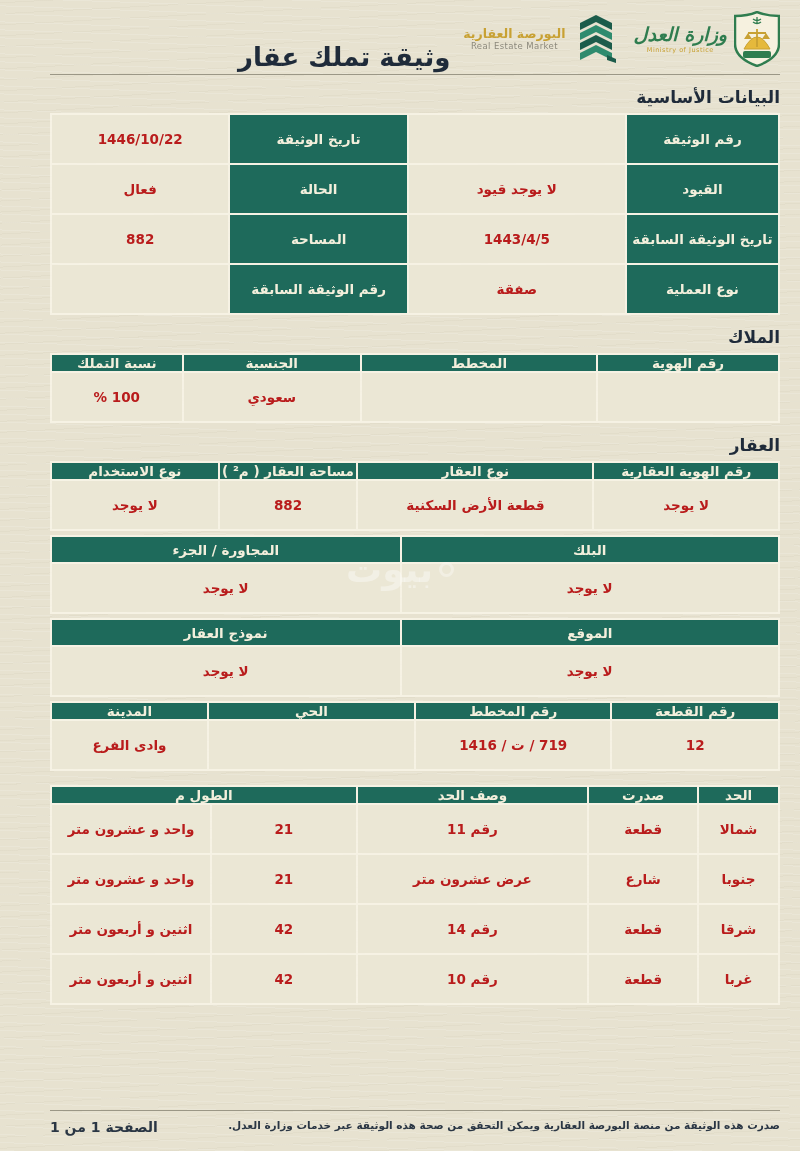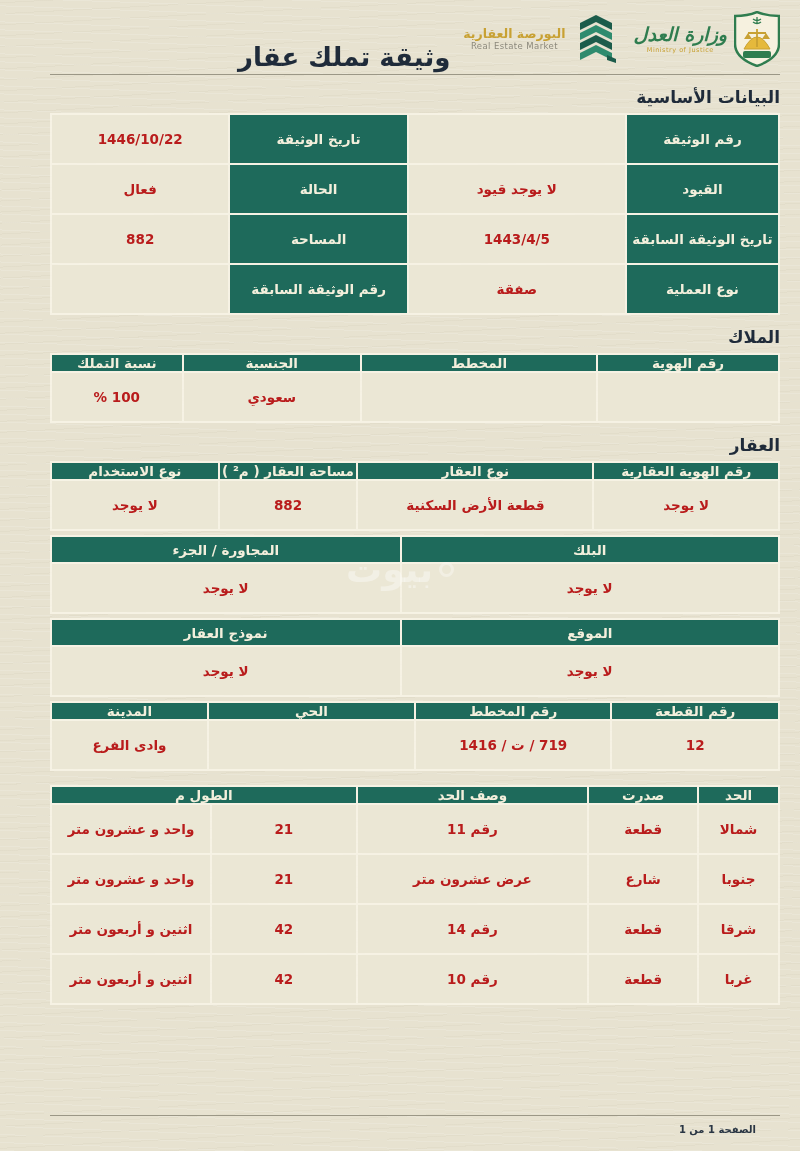--- a/index.html
+++ b/index.html
@@ -43,21 +43,21 @@
   td{ text-align:center; vertical-align:middle; font-size:13.5px; font-weight:bold; }
   td.lbl{ background:#1e6a5b; color:#f3efdc; height:16px; }
   td.val{ background:#ebe7d5; color:#b91c1c; height:48px; }
   td.lbl-sm{ background:#1e6a5b; color:#f3efdc; height:25px; }
   .gap4{ height:4px; }
   .spacer{ flex:1; }
   
   .footer{ padding:0 20px 16px 50px; }
   .footer-row{ display:flex; justify-content:space-between; align-items:flex-start; padding-top:8px; }
   .footer-note{ font-size:10.5px; color:#2a3644; font-weight:bold; }
-  .footer-page{ font-size:10px; color:#2a3644; font-weight:bold; white-space:nowrap; margin-right:24px; }
+  .footer-page{ font-size:14px; color:#2a3644; font-weight:bold; white-space:nowrap; margin-right:18px; }
   
   .watermark{
     position:absolute; top:549px; left:336px;
     display:flex; align-items:center; gap:6px;
     color:rgba(255,255,255,.38);
     font-size:36px; font-weight:bold; z-index:5;
     pointer-events:none;
     margin-left:10px;
   }
   .wm-icon{ width:15px; height:15px; border:3px solid rgba(255,255,255,.34); border-radius:50%; display:inline-block; }
@@ -298,20 +298,21 @@
       </tr>
     </tbody>
       </table>
 
     <div class="spacer"></div>
   </div>
 
   <div class="footer">
     <hr class="hr-line" style="margin:0;">
     <div class="footer-row">
+      <div class="footer-note">صدرت هذه الوثيقة من منصة البورصة العقارية ويمكن التحقق من صحة هذه الوثيقة عبر خدمات وزارة العدل.</div>
       <div class="footer-page">الصفحة 1 من 1</div>
     </div>
   </div>
 
   <div class="watermark">
     <span class="wm-icon"></span>
     <span>بيوت</span>
   </div>
 
 </div>

